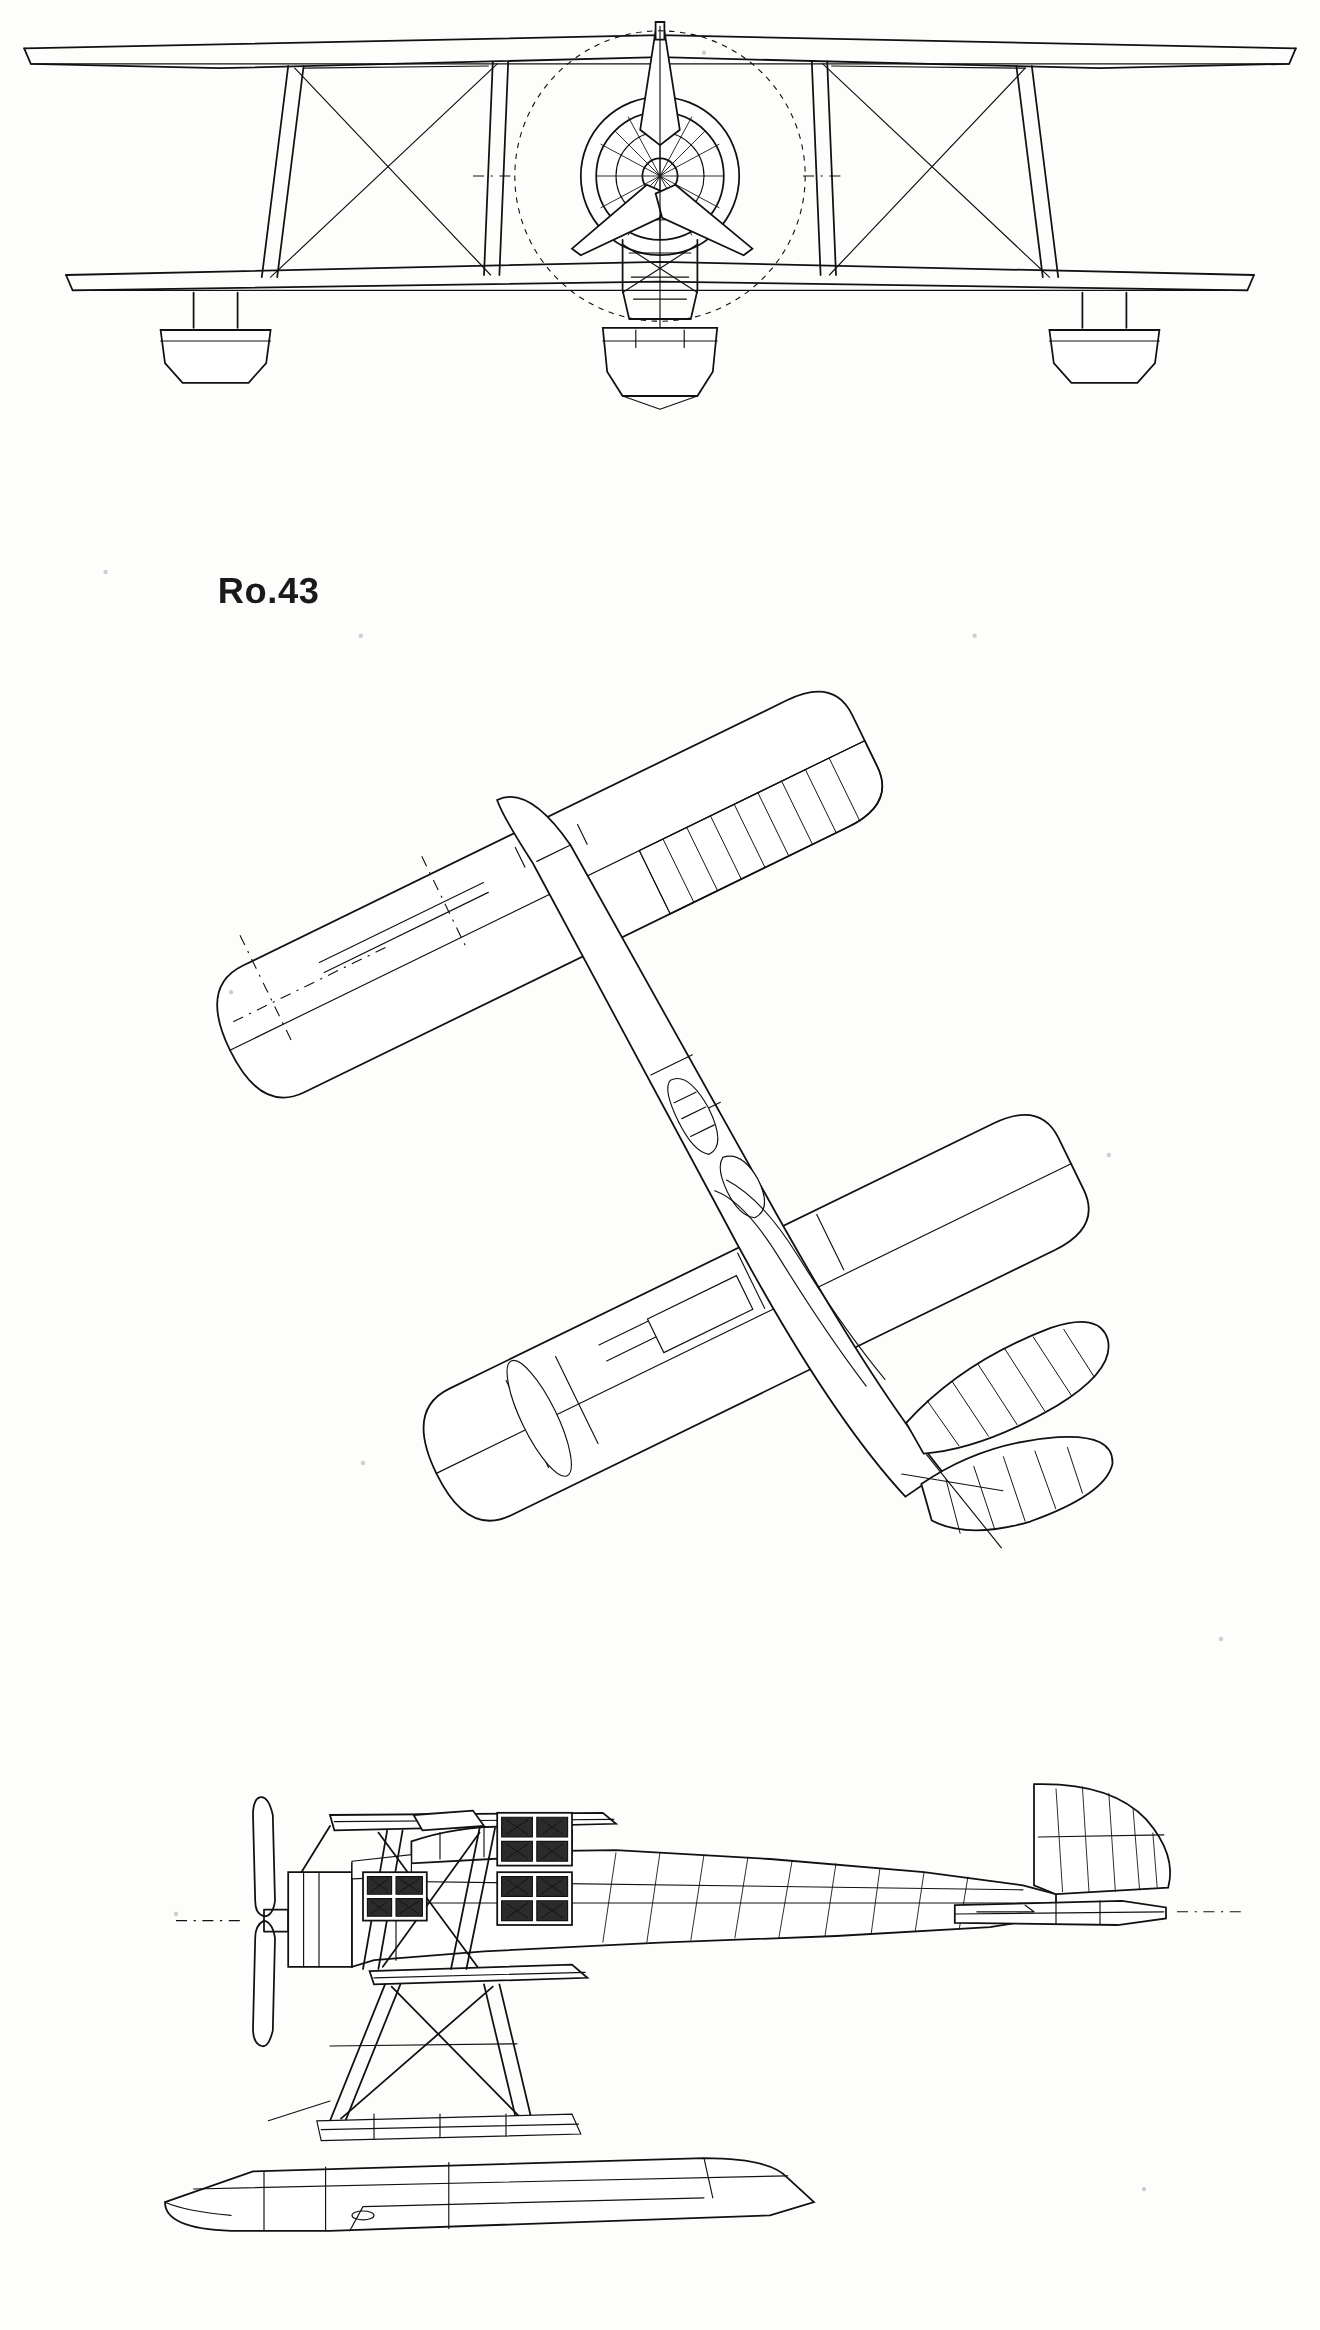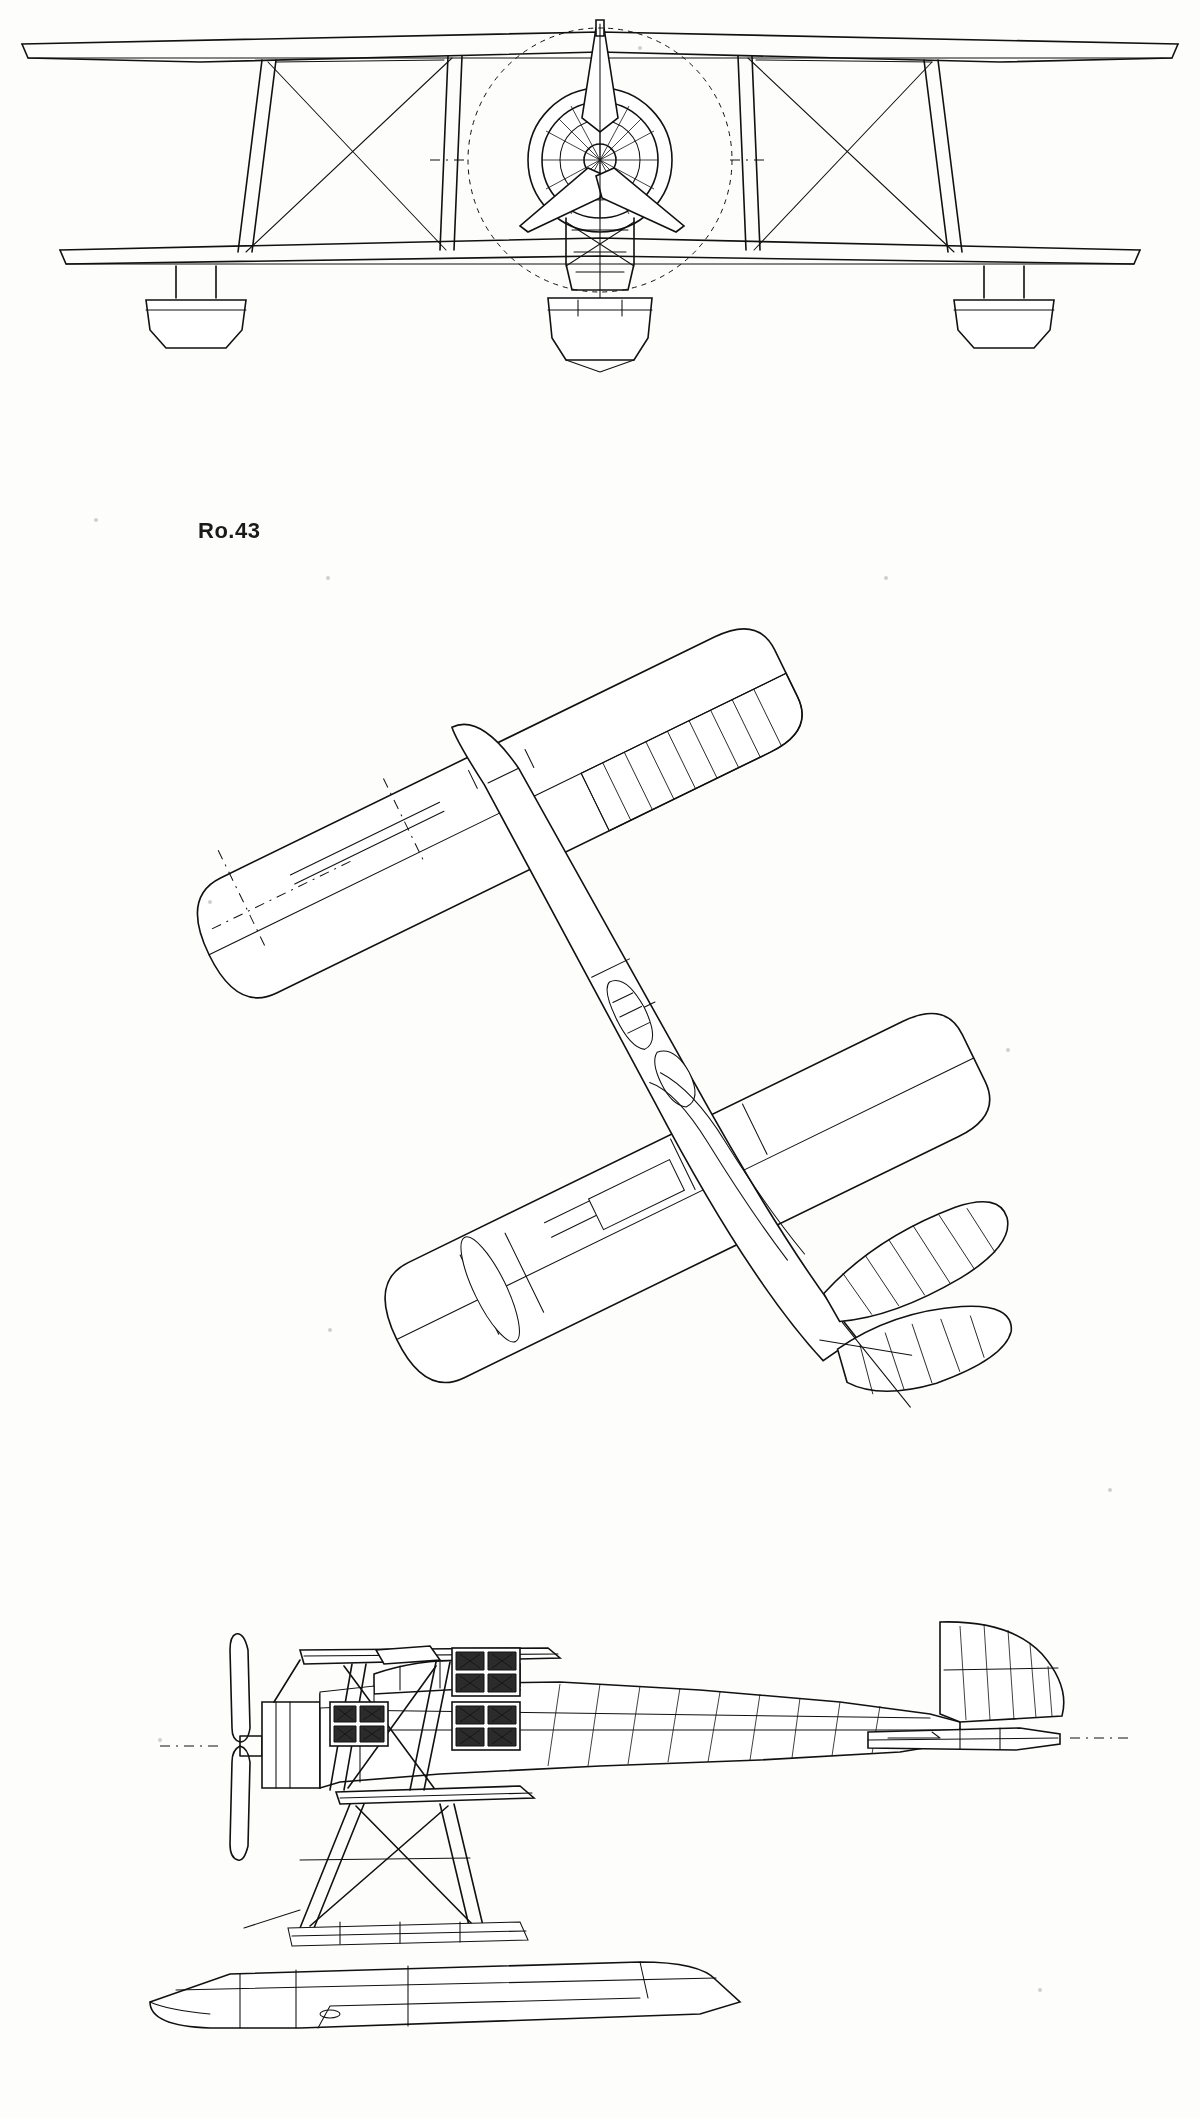--- a/index.html
+++ b/index.html
@@ -17,21 +17,21 @@
   }
   .sheet {
     position: absolute;
     inset: 0;
     background: #fdfdfb;
   }
   .caption {
     position: absolute;
     left: 198px;
     top: 518px;
-    font-size: 22px;
+    font-size: 33px;
     font-weight: bold;
     letter-spacing: 0.5px;
     color: #1a1a1a;
     font-family: "Liberation Sans", sans-serif;
   }
   .view {
     position: absolute;
   }
   #front-view { left: 0px; top: 0px; width: 1200px; height: 450px; }
   #plan-view  { left: 0px; top: 560px; width: 1200px; height: 960px; }

